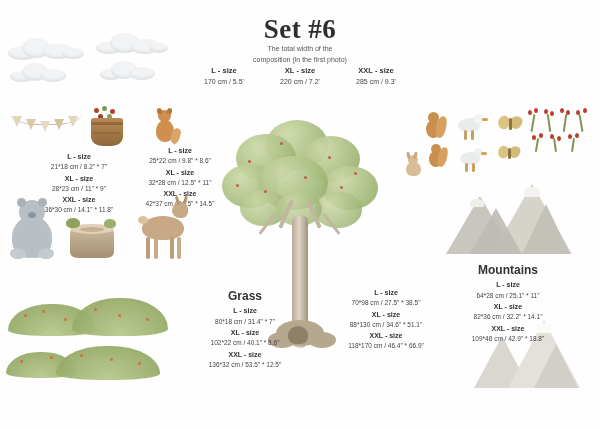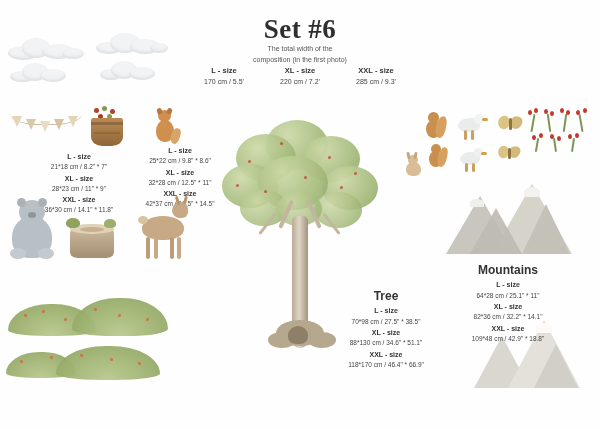--- a/index.html
+++ b/index.html
@@ -403,23 +403,31 @@
     <div class="speck" style="left:88px; top:12px;"></div>
     <div class="speck" style="left:112px; top:18px;"></div>
     <div class="speck" style="left:140px; top:22px;"></div>
     <div class="speck" style="left:14px; top:64px;"></div>
     <div class="speck" style="left:44px; top:60px;"></div>
     <div class="speck" style="left:74px; top:58px;"></div>
     <div class="speck" style="left:104px; top:62px;"></div>
     <div class="speck" style="left:132px; top:66px;"></div>
   </div>
 
+  <div class="sizeblock" style="left:190px; top:288px; width:110px;">
+    <div class="name">Grass</div>
+    <div class="lbl">L - size</div>
+    <div class="val">80*18 cm / 31.4" * 7"</div>
+    <div class="lbl">XL - size</div>
+    <div class="val">102*22 cm / 40.1" * 8.6"</div>
+    <div class="lbl">XXL - size</div>
+    <div class="val">136*32 cm / 53.5" * 12.5"</div>
+  </div>
 
   <div class="sizeblock" style="left:326px; top:288px; width:120px;">
-    <div class="name">Tree</div>
     <div class="lbl">L - size</div>
     <div class="val">70*98 cm / 27.5" * 38.5"</div>
     <div class="lbl">XL - size</div>
     <div class="val">88*130 cm / 34.6" * 51.1"</div>
     <div class="lbl">XXL - size</div>
     <div class="val">118*170 cm / 46.4" * 66.9"</div>
   </div>
 
   <div class="blob" style="left:440px; top:180px; width:130px; height:80px;">
     <div style="position:absolute; left:6px; top:16px; width:0; height:0; border-left:34px solid transparent; border-right:34px solid transparent; border-bottom:58px solid #c8c6bf;"></div>

